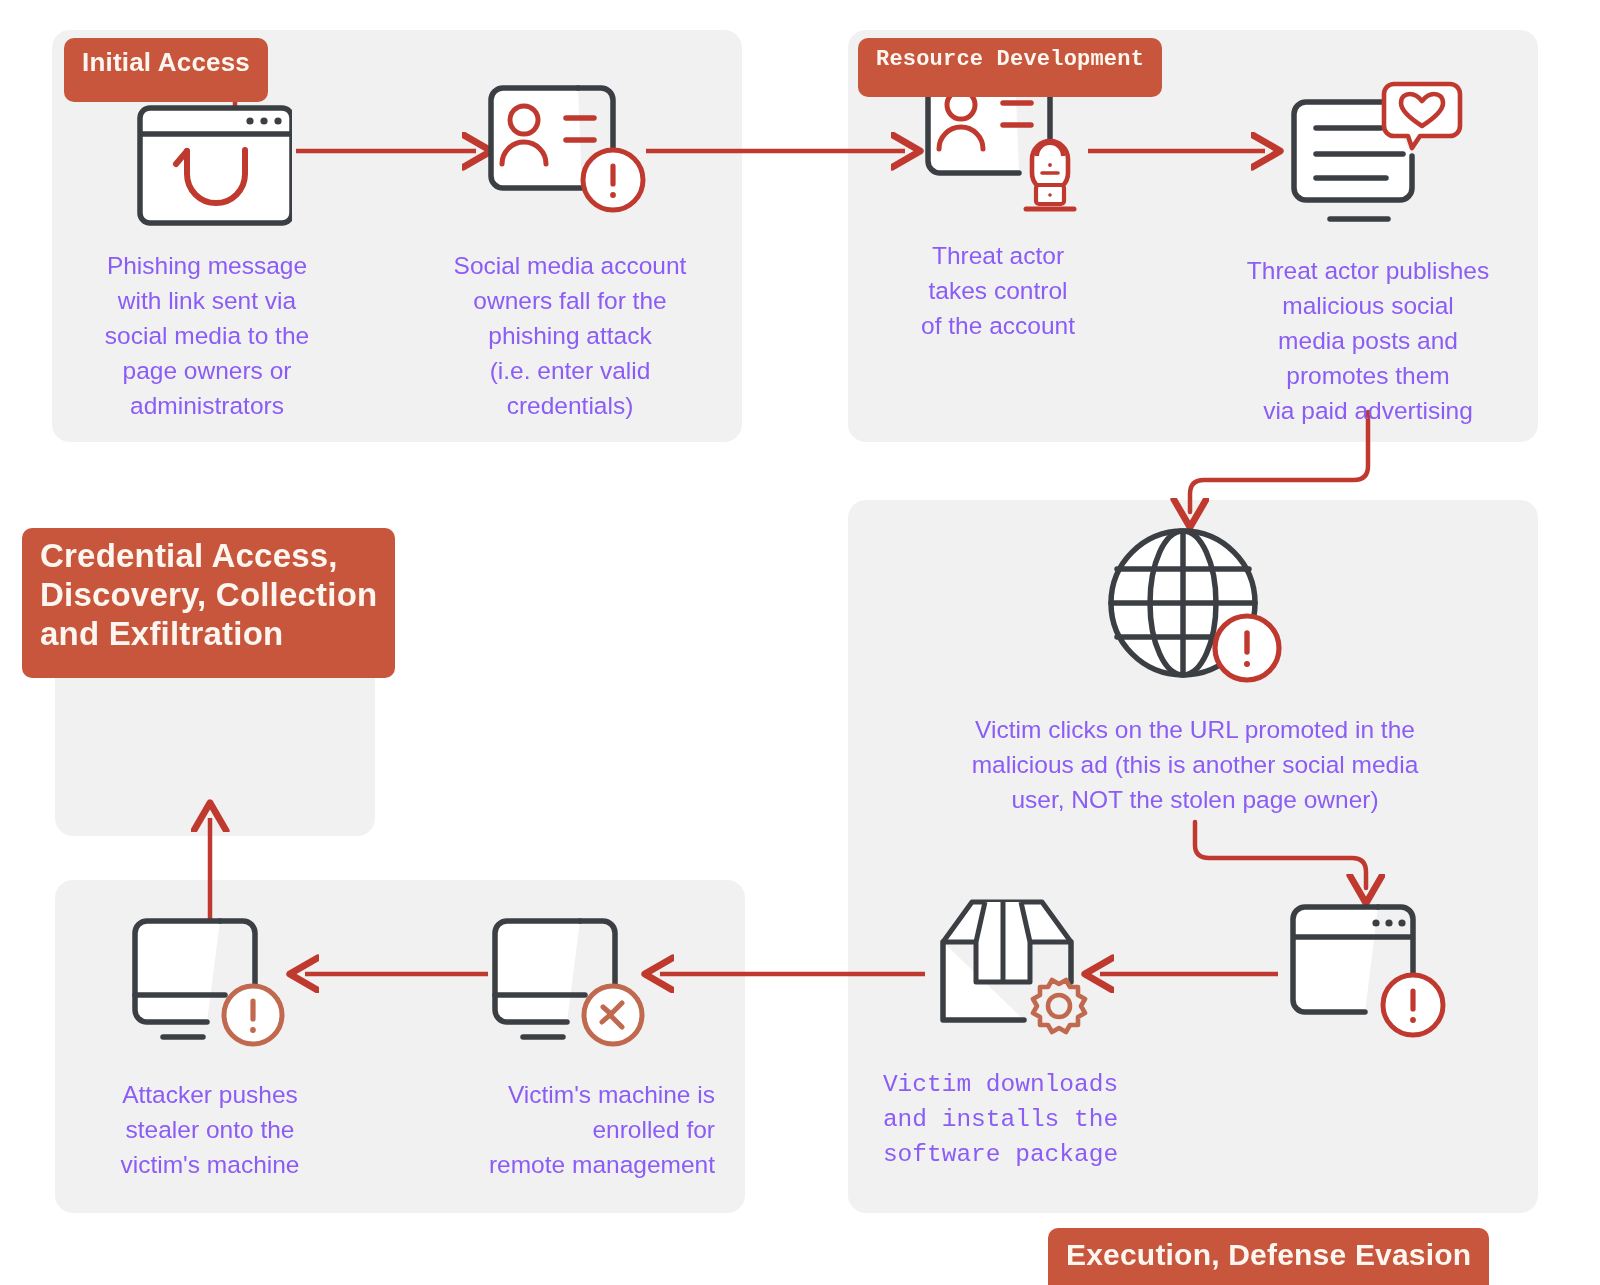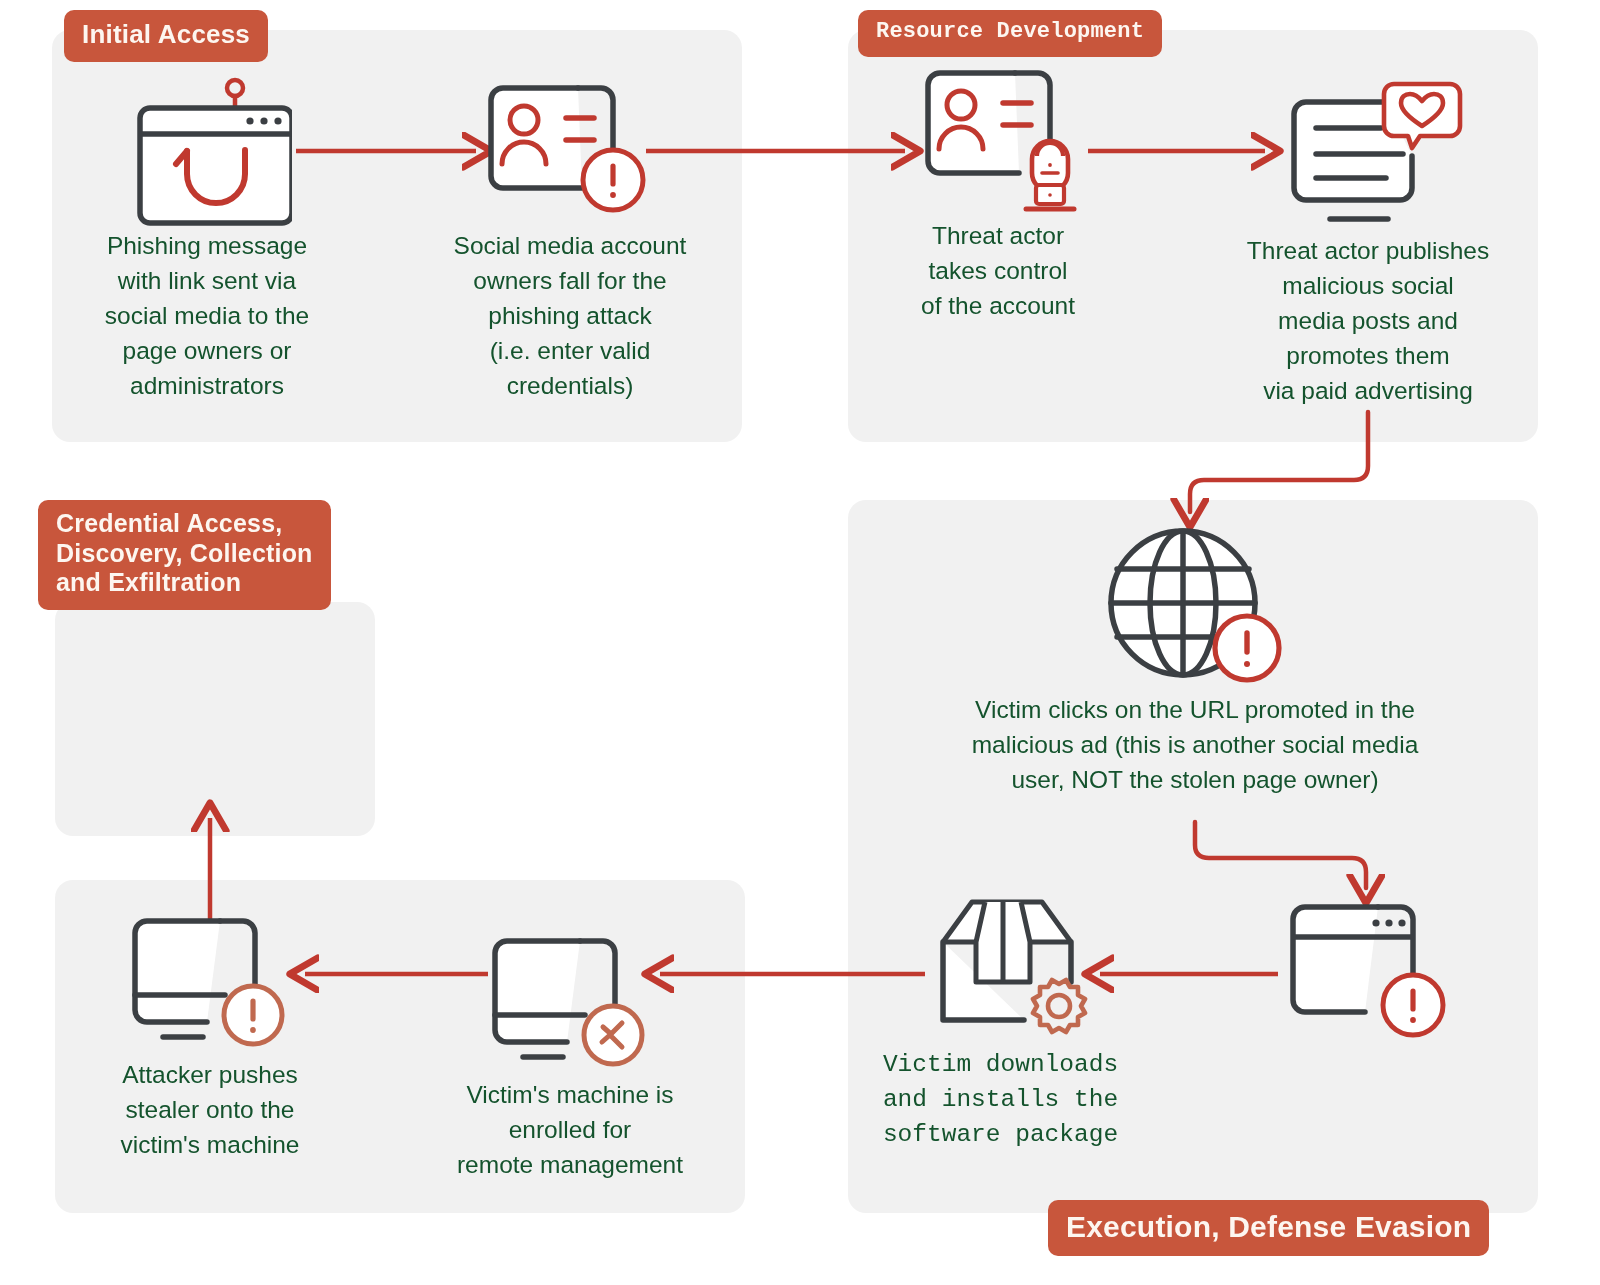--- a/index.html
+++ b/index.html
@@ -22,35 +22,36 @@
 
   
   .badge{
     position:absolute;
     background:#c8563c;
     color:#fdf6f0;
     border-radius:10px;
     font-weight:bold;
     letter-spacing:.2px;
     line-height:1.18;
-    padding:9px 18px 12px 18px;
+    padding:9px 18px 24px 18px;
     z-index:6;
     box-sizing:border-box;
     white-space:pre-line;
+    margin-top:28px;
   }
 
   
   .node{position:absolute;z-index:4;text-align:center;}
   .node .art{position:relative;margin:0 auto;}
   .node .cap{
-    color:#14532d;
+    color:#8b5cf6;
     font-size:24.5px;
     line-height:1.43;
     white-space:pre-line;
-    margin-top:2px;
+    margin-top:22px;
   }
 
   
   .wires{position:absolute;inset:0;z-index:3;pointer-events:none;}
 </style>
 </head>
 <body>
 
 <div class="stage">
 
@@ -194,21 +195,21 @@
                  C158,20 162,18 166,18 C171,18 175,21 175,27 C175,34 168,41 154,50 Z" fill="none" stroke="#c0392f" stroke-width="4.6" stroke-linejoin="round"></path>
       </svg>
     </div>
     <div class="cap">Threat actor publishes
 malicious social
 media posts and
 promotes them
 via paid advertising</div>
   </div>
 
-  <div class="badge" style="left:38px;top:500px;font-size:25px;">Credential Access,
+  <div class="badge" style="left:22px;top:500px;font-size:33px;">Credential Access,
 Discovery,  Collection
 and  Exfiltration</div>
 
 
 
   <div class="node" style="left:75px;top:905px;width:270px;">
     <div class="art" style="width:190px;height:150px;">
       <svg width="190" height="150" viewBox="0 0 190 150">
         <path d="M105,16 L32,16 A12,12 0 0,0 20,28 L20,105 A12,12 0 0,0 32,117 L92,117" fill="#fff" stroke="#3b3f43" stroke-width="5.5" stroke-linecap="round"></path>
         <path d="M105,16 L128,16 A12,12 0 0,1 140,28 L140,88" fill="none" stroke="#3b3f43" stroke-width="5.5" stroke-linecap="round"></path>
@@ -217,21 +218,21 @@
         <circle cx="138" cy="110" r="29" fill="#fff" stroke="#c0694f" stroke-width="5"></circle>
         <path d="M138,96 L138,114" stroke="#c0694f" stroke-width="5.2" stroke-linecap="round"></path>
         <circle cx="138" cy="125" r="2.9" fill="#c0694f"></circle>
       </svg>
     </div>
     <div class="cap">Attacker pushes
 stealer onto the
 victim's machine</div>
   </div>
 
-  <div class="node" style="left:425px;top:925px;width:290px;">
+  <div class="node" style="left:425px;top:905px;width:290px;text-align:right;">
     <div class="art" style="width:190px;height:150px;">
       <svg width="190" height="150" viewBox="0 0 190 150">
         <path d="M105,16 L32,16 A12,12 0 0,0 20,28 L20,105 A12,12 0 0,0 32,117 L92,117" fill="#fff" stroke="#3b3f43" stroke-width="5.5" stroke-linecap="round"></path>
         <path d="M105,16 L128,16 A12,12 0 0,1 140,28 L140,88" fill="none" stroke="#3b3f43" stroke-width="5.5" stroke-linecap="round"></path>
         <path d="M20,90 L110,90" stroke="#3b3f43" stroke-width="5.5" stroke-linecap="round"></path>
         <path d="M48,132 L88,132" stroke="#3b3f43" stroke-width="5.5" stroke-linecap="round"></path>
         <circle cx="138" cy="110" r="29" fill="#fff" stroke="#c0694f" stroke-width="5"></circle>
         <path d="M147,98 L135,110 L147,122" fill="none" stroke="#c0694f" stroke-width="5" stroke-linecap="round" stroke-linejoin="round"></path>
         <path d="M128,102 L136,109 L127,117" fill="none" stroke="#c0694f" stroke-width="5" stroke-linecap="round" stroke-linejoin="round"></path>
       </svg>

